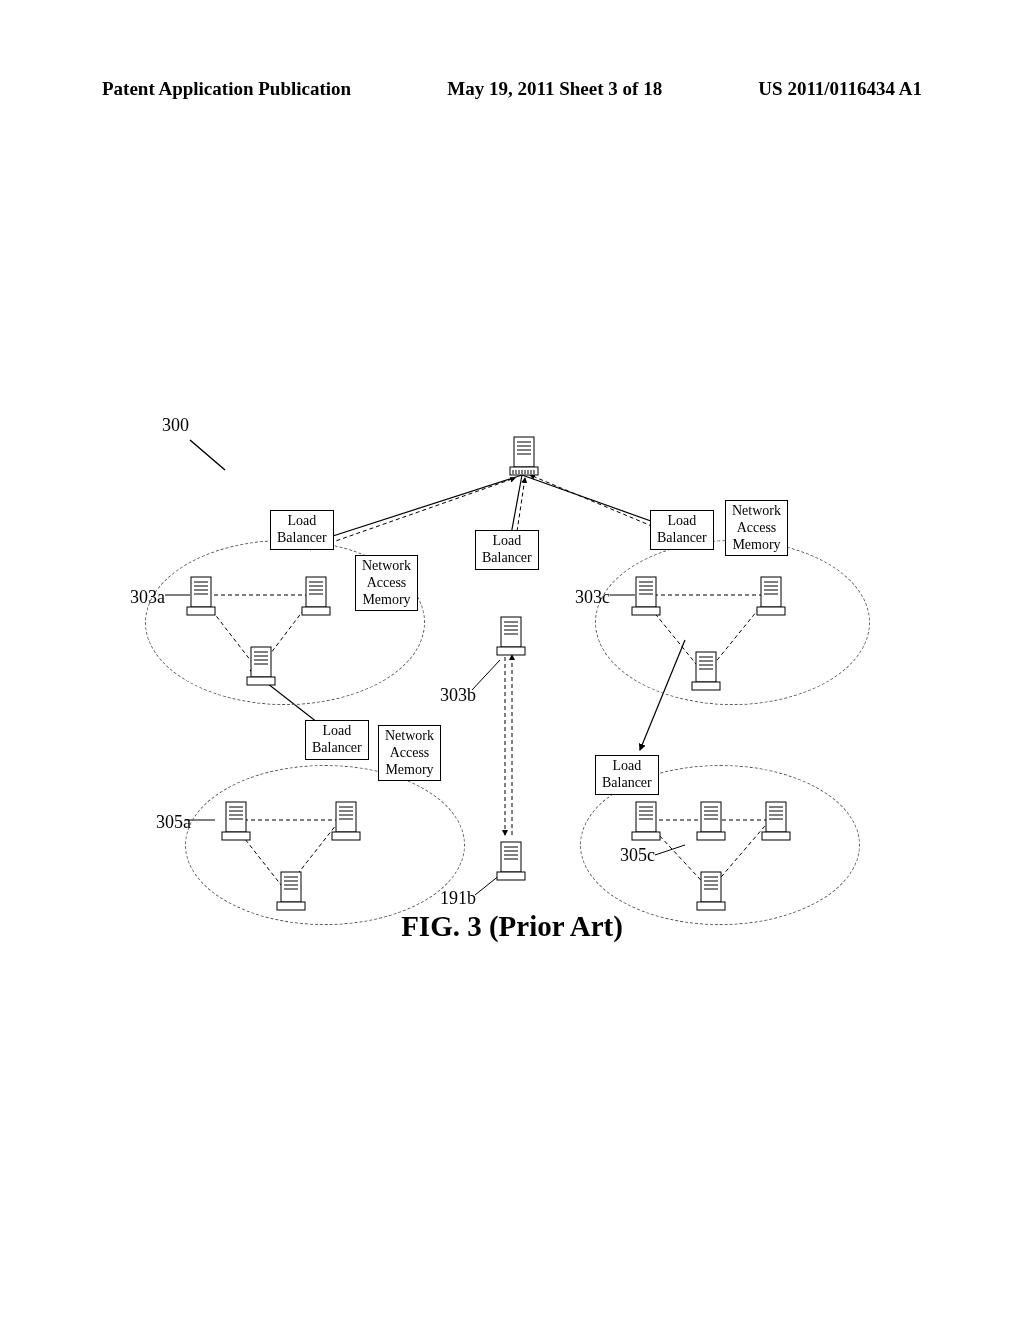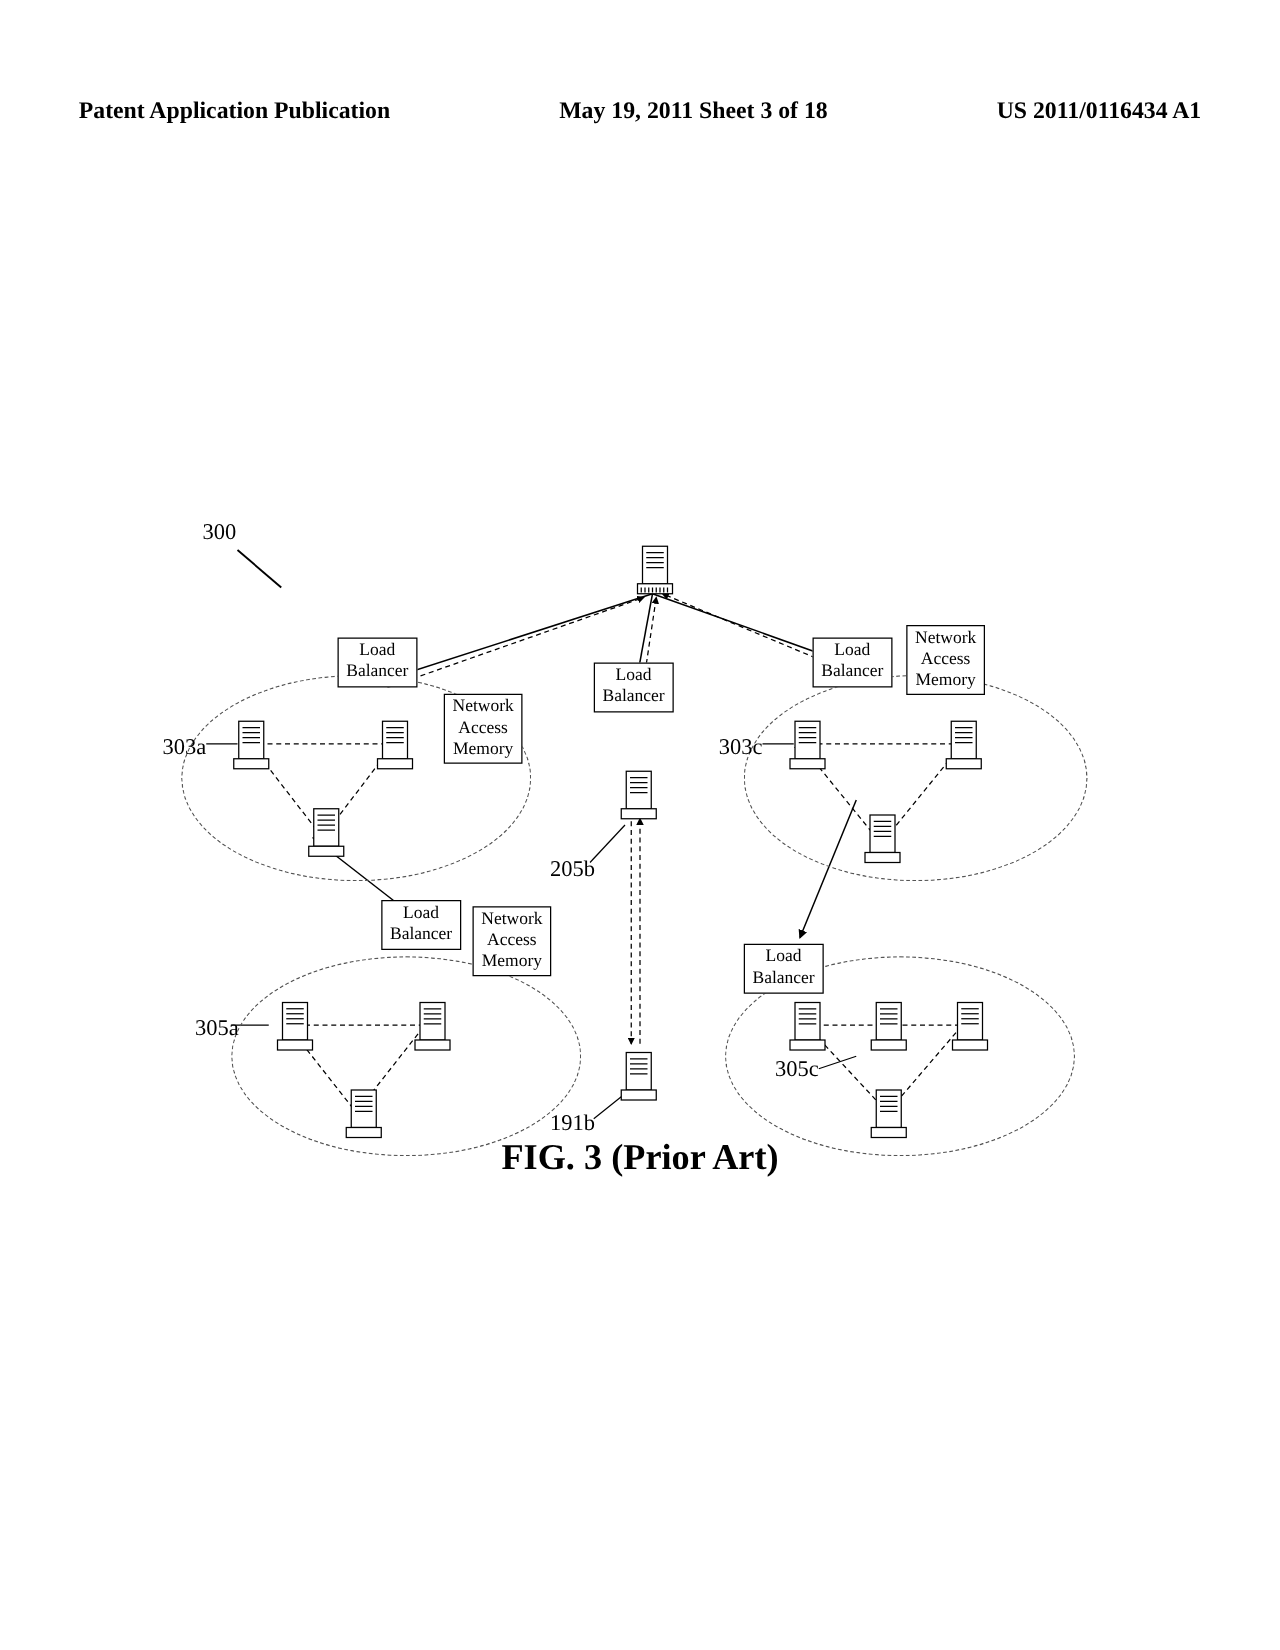--- a/index.html
+++ b/index.html
@@ -9,21 +9,21 @@
     background: #fff;
     font-family: "Times New Roman", serif;
     position: relative;
     color: #000;
   }
   .header {
     position: absolute;
     top: 78px;
     left: 0;
     width: 100%;
-    padding: 0 63px;
+    padding: 0 102px;
     display: flex;
     justify-content: space-between;
     font-size: 19px;
     font-weight: bold;
   }
   .figure-area {
     position: absolute;
     top: 420px;
     left: 130px;
     width: 760px;
@@ -296,21 +296,21 @@
   <div class="server" style="top:450px; left:565px;"><svg viewBox="0 0 32 44">
         <rect x="6" y="2" width="20" height="30" fill="#fff" stroke="#000"></rect>
         <line x1="9" y1="7" x2="23" y2="7" stroke="#000"></line>
         <line x1="9" y1="11" x2="23" y2="11" stroke="#000"></line>
         <line x1="9" y1="15" x2="23" y2="15" stroke="#000"></line>
         <line x1="9" y1="19" x2="23" y2="19" stroke="#000"></line>
         <rect x="2" y="32" width="28" height="8" fill="#fff" stroke="#000"></rect>
       </svg></div>
 
   <div class="fig-label" style="top:167px; left:0px;">303a</div>
-  <div class="fig-label" style="top:265px; left:310px;">205b</div>
+  <div class="fig-label" style="top:265px; left:310px;">303b</div>
   <div class="fig-label" style="top:167px; left:445px;">303c</div>
   <div class="fig-label" style="top:392px; left:26px;">305a</div>
   <div class="fig-label" style="top:468px; left:310px;">191b</div>
   <div class="fig-label" style="top:425px; left:490px;">305c</div>
 
 </div>
 
 <div class="figure-caption">FIG. 3 (Prior Art)</div>
 
 </body></html>

